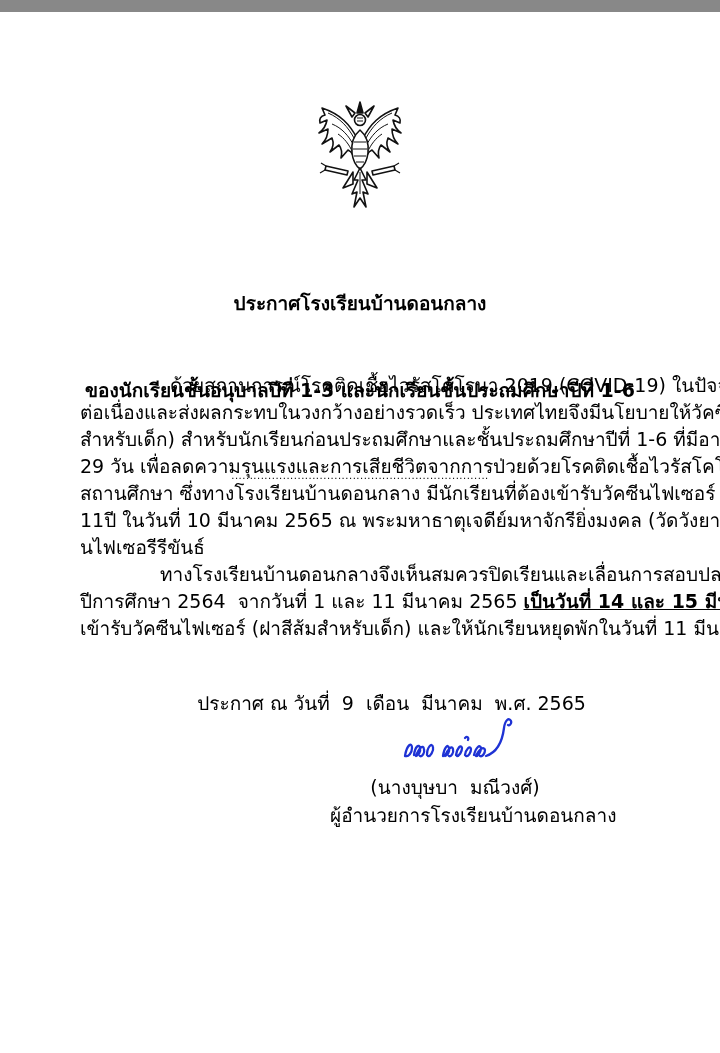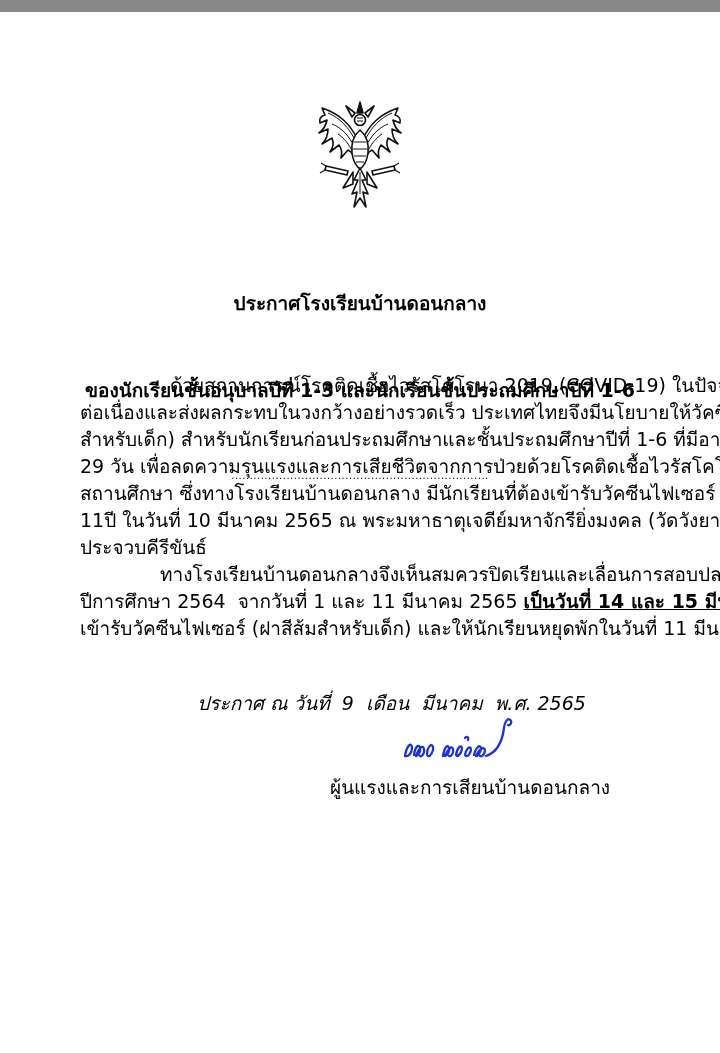--- a/index.html
+++ b/index.html
@@ -42,21 +42,21 @@
   .ind2 { padding-left:80px; }
   .em {
     font-weight:bold;
     text-decoration:underline;
   }
   .date-line {
     position:absolute; top:651px; left:80px; width:560px;
     font-size:19px; line-height:27px;
     white-space:pre;
   }
-  .date-line span { padding-left:93px;font-style:italic; }
+  .date-line span { padding-left:93px; }
   .sig-block {
     position:absolute; top:698px; left:330px; width:250px;
     text-align:center;
     font-size:19px; line-height:27px;
   }
   .sig-script { display:block; margin:0 auto 2px auto; }
   .sig-name, .sig-title { white-space:pre; }
   .sig-title { margin-top:1px; }
   svg { display:block; }
 </style>
@@ -106,21 +106,21 @@
     <div class="divider">......................................................................</div>
   </div>
 
   <div class="body-block">
     <div class="bline ind1">ด้วยสถานการณ์โรคติดเชื้อไวรัสโคโรนา 2019 (COVID-19) ในปัจจุบันได้มีการระบาดอย่าง</div>
     <div class="bline">ต่อเนื่องและส่งผลกระทบในวงกว้างอย่างรวดเร็ว ประเทศไทยจึงมีนโยบายให้วัคซีนไฟเซอร์ (ฝาสีส้มสูตร</div>
     <div class="bline">สำหรับเด็ก) สำหรับนักเรียนก่อนประถมศึกษาและชั้นประถมศึกษาปีที่ 1-6 ที่มีอายุ 5 ปี ถึง 11 ปี 11 เดือน</div>
     <div class="bline">29 วัน เพื่อลดความรุนแรงและการเสียชีวิตจากการป่วยด้วยโรคติดเชื้อไวรัสโคโรนา 2019 (COVID-19) ใน</div>
     <div class="bline">สถานศึกษา ซึ่งทางโรงเรียนบ้านดอนกลาง มีนักเรียนที่ต้องเข้ารับวัคซีนไฟเซอร์ (ฝาสีส้มสำหรับเด็ก) ในอายุ5-</div>
     <div class="bline">11ปี ในวันที่ 10 มีนาคม 2565 ณ พระมหาธาตุเจดีย์มหาจักรียิ่งมงคล (วัดวังยาว) อำเภอกุยบุรี จังหวัด</div>
-    <div class="bline">ประจวบคีรีขันธ์</div>
+    <div class="bline">นไฟเซอรีรีขันธ์</div>
     <div class="bline ind2">ทางโรงเรียนบ้านดอนกลางจึงเห็นสมควรปิดเรียนและเลื่อนการสอบปลายภาคเรียนที่ 2</div>
     <div class="bline"><span>ปีการศึกษา 2564  จากวันที่ 1 และ 11 มีนาคม 2565 </span><span class="em">เป็นวันที่ 14 และ 15 มีนาคม 2565 </span></div>
     <div class="bline">เข้ารับวัคซีนไฟเซอร์ (ฝาสีส้มสำหรับเด็ก) และให้นักเรียนหยุดพักในวันที่ 11 มีนาคม 2565</div>
   </div>
 
   <div class="date-line">
     <span>ประกาศ ณ วันที่  9  เดือน  มีนาคม  พ.ศ. 2565</span>
   </div>
 
   <div class="sig-block">
@@ -133,16 +133,17 @@
 
         <path d="M68,46 C69,38 73,33 74,38 C75,42 72,46 70,46 C73,39 77,35 78,39 C79,43 76,47 74,46"></path>
         <path d="M81,45 C82,38 86,34 87,38 C87,42 84,46 82,46"></path>
         <path d="M90,28 C92,26 94,27 93,30"></path>
         <path d="M90,45 C91,39 95,35 96,39 C96,43 93,47 91,46"></path>
         <path d="M99,45 C101,37 105,34 106,38 C106,42 103,46 101,46 C104,39 109,36 110,40 C110,44 107,47 105,46"></path>
 
         <path d="M111,46 C120,43 127,34 129,18 C130,10 134,7 136,11 C137,14 134,16 133,15"></path>
       </g>
     </svg>
-    <div class="sig-title">ผู้นแรงและการเสียนบ้านดอนกลาง</div>
+    <div class="sig-name">(นางบุษบา  มณีวงศ์)</div>
+    <div class="sig-title">ผู้อำนวยการโรงเรียนบ้านดอนกลาง</div>
   </div>
 
 </div>
 
 </body></html>

